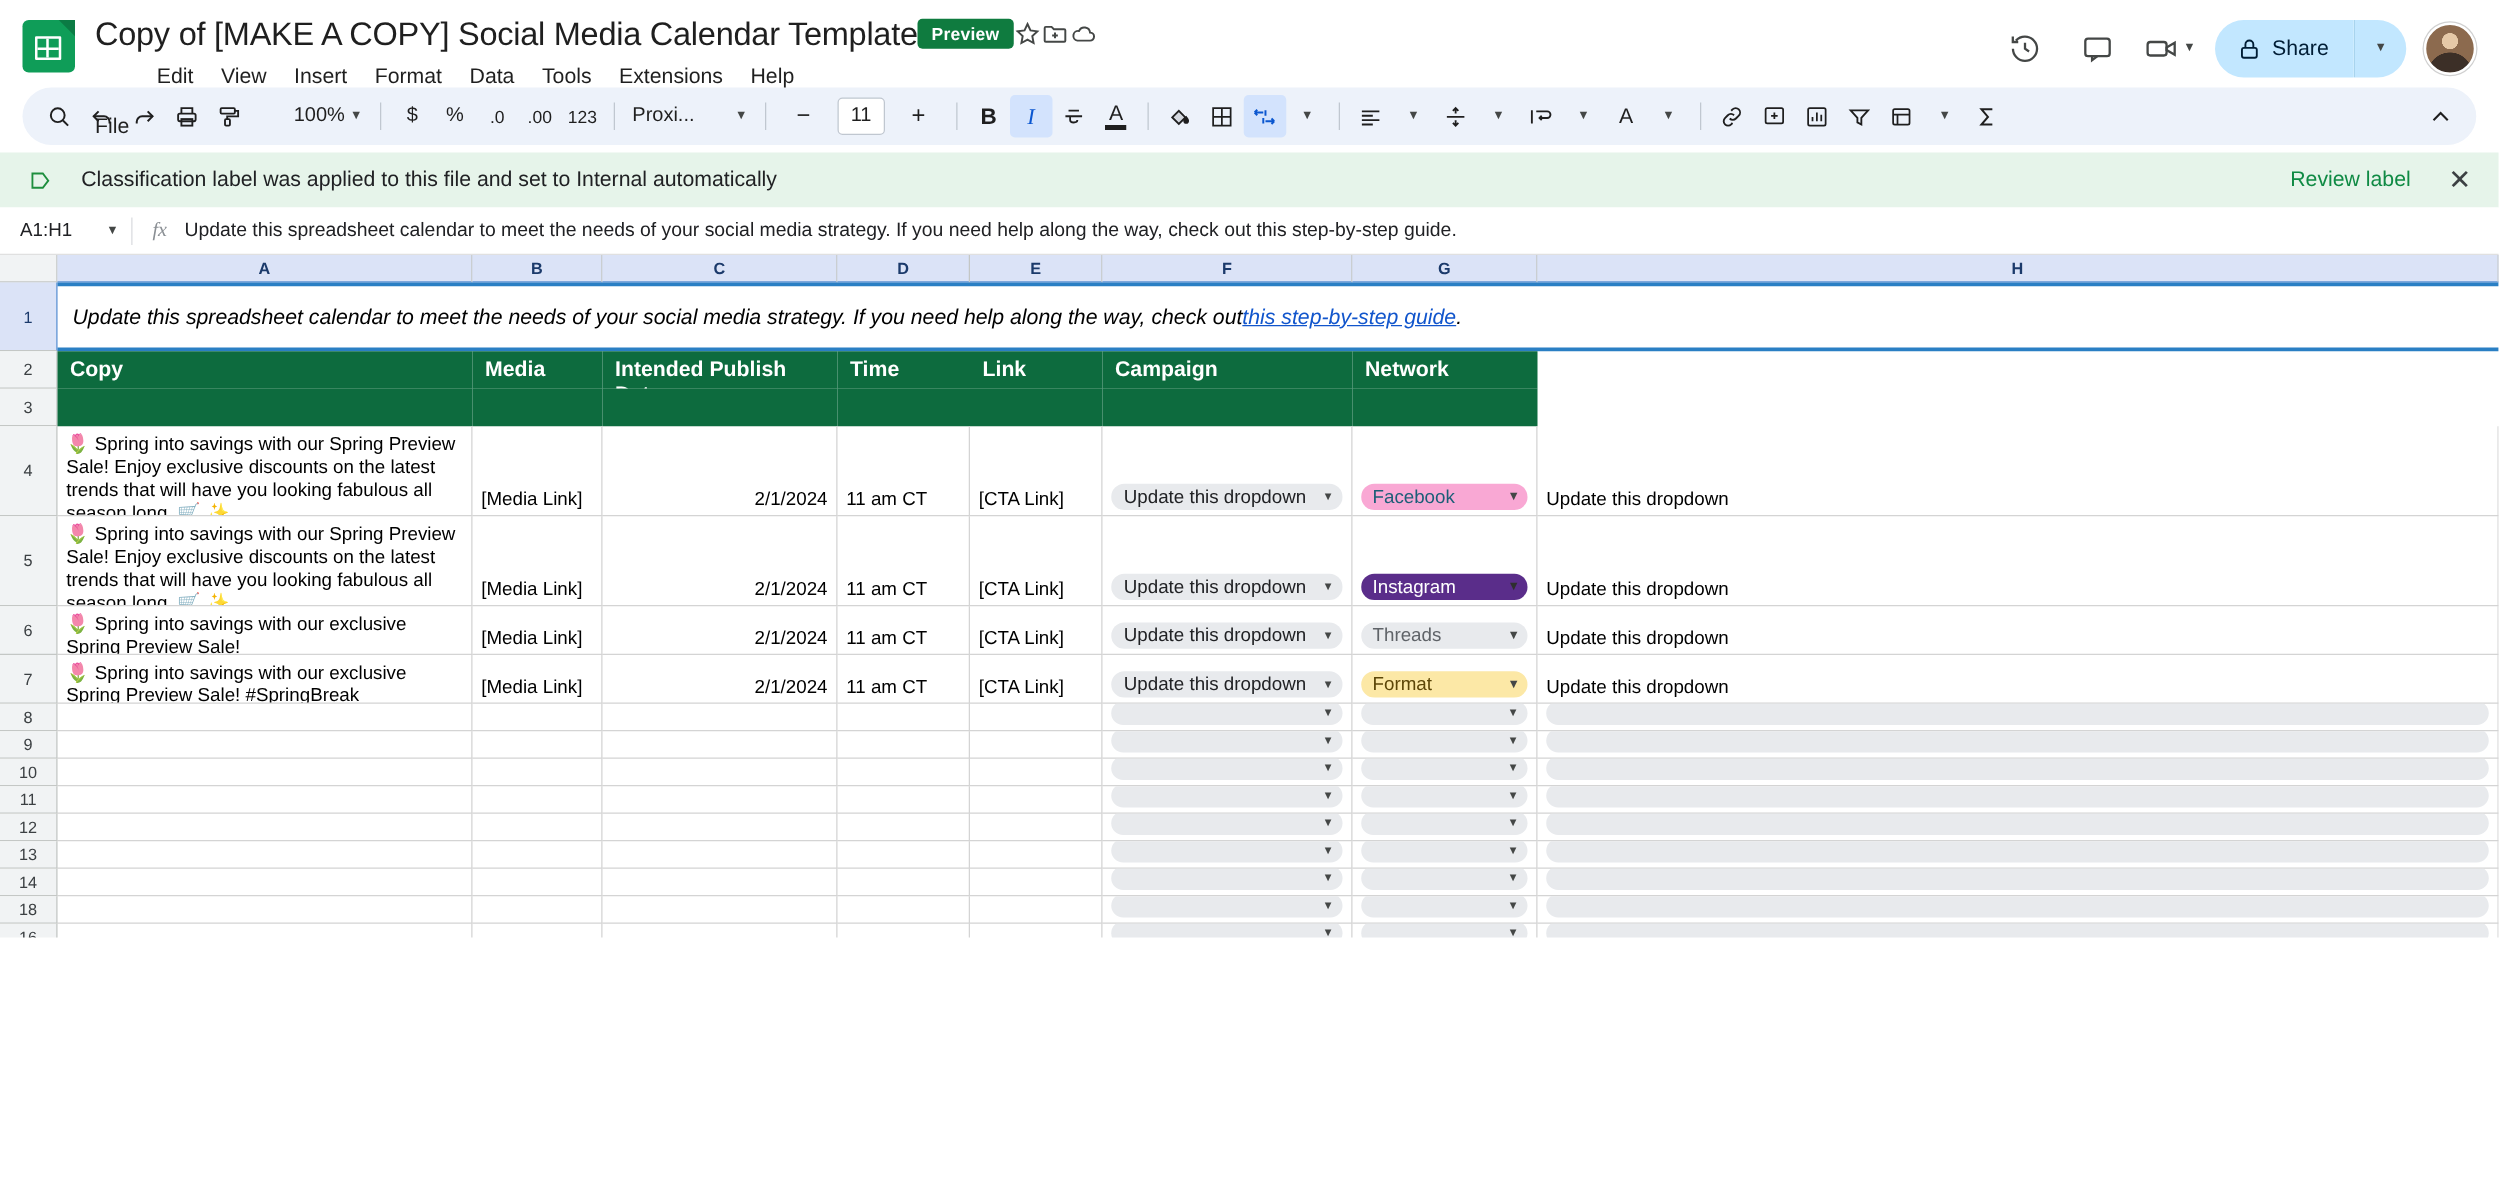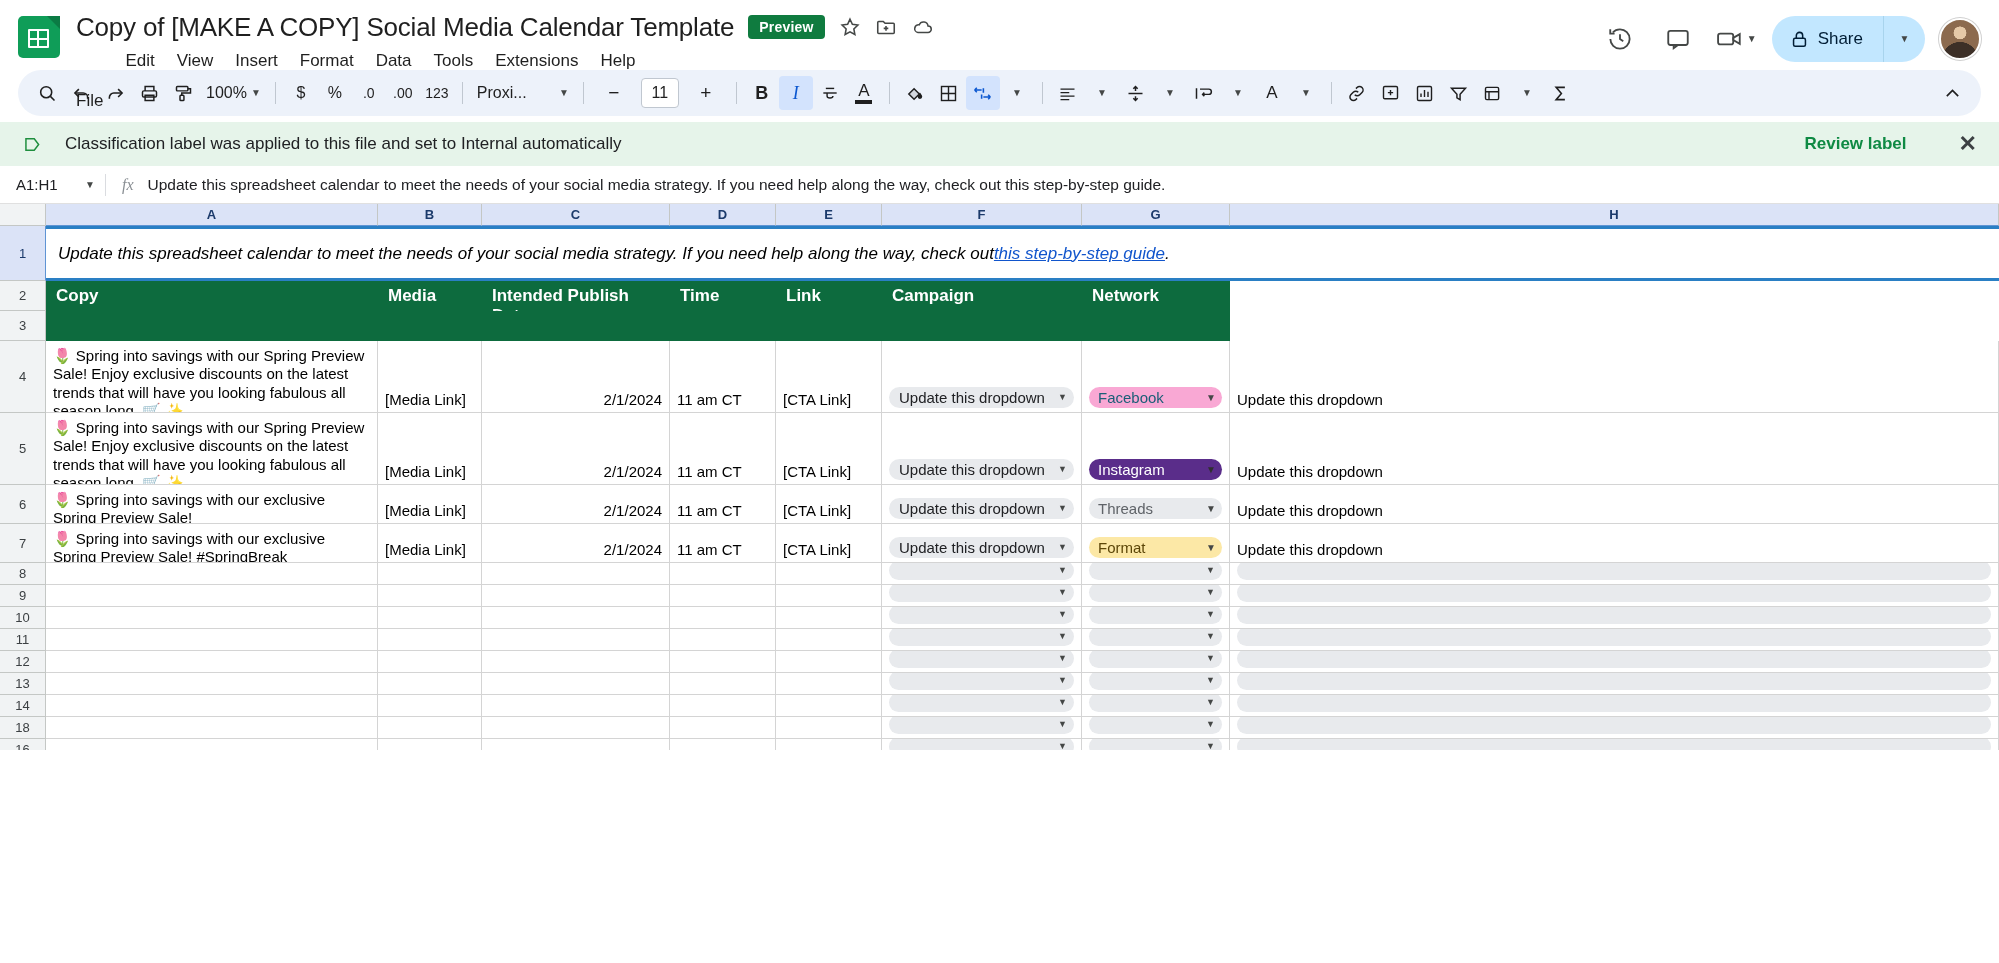--- a/index.html
+++ b/index.html
@@ -41,21 +41,21 @@
     border: 2px solid #fff;
     border-radius: 1px;
   }
   .sheets-logo .grid::before {
     content:""; position:absolute; left:0; top:7px; width:100%; height:2px; background:#fff;
   }
   .sheets-logo .grid::after {
     content:""; position:absolute; left:7px; top:0; width:2px; height:100%; background:#fff;
   }
   .title-block { display: flex; flex-direction: column; }
-  .title-row { display: flex; align-items: center; gap: 14px; height: 34px;}
+  .title-row { display: flex; align-items: center; height: 34px;}
   .doc-title {
     font-size: 26px; color: #1f1f1f; font-weight: 400;
     letter-spacing: -0.2px; white-space: nowrap;
   }
   .badge-internal {
     background: #0f7b3f; color: #fff;
     font-size: 14px; font-weight: 600;
     padding: 4px 11px; border-radius: 4px;
     letter-spacing: .2px;
   }
@@ -112,21 +112,21 @@
   }
   .tb {
     height: 34px; min-width: 34px;
     display: flex; align-items: center; justify-content: center;
     border-radius: 4px; color: #1f1f1f; cursor: pointer;
     padding: 0 5px; font-size: 16px;
     flex: 0 0 auto;
   }
   .tb.active { background: #d3e3fd; }
   .tb-sep { width: 1px; height: 22px; background: #c0c7d0; margin: 0 8px; flex: 0 0 auto;}
-  .zoom-box { display:flex; align-items:center; gap:4px; padding: 0 6px; font-size: 16px; cursor:pointer;}
+  .zoom-box { display:flex; align-items:center; gap:4px; padding: 0 6px; font-size: 16px; cursor:pointer;margin-left:29px;}
   .font-box {
     display:flex; align-items:center; justify-content:space-between;
     width: 104px; font-size: 16px; padding: 0 6px; cursor:pointer;
   }
   .fsize-box {
     display:flex; align-items:center; gap: 10px;
   }
   .fsize-val {
     width: 38px; height: 30px; border: 1px solid #c0c7d0; border-radius: 4px;
     background: #fff; display:flex; align-items:center; justify-content:center;
@@ -137,21 +137,21 @@
 
   
   .banner {
     background: #e6f4ea;
     height: 44px;
     display: flex; align-items: center;
     padding: 0 22px;
     font-size: 17px; color: #202124;
   }
   .banner-icon { margin-right: 22px; display:flex; }
-  .banner-right { margin-left: auto; display:flex; align-items:center; gap: 52px; font-weight: bold; }
+  .banner-right { margin-left: auto; display:flex; align-items:center; gap: 30px; }
   .banner-link { color: #0f8a44; font-size: 17px; cursor: pointer; }
   .banner-close { color: #3c4043; cursor: pointer; font-size: 22px; line-height: 1; }
 
   
   .formulabar {
     height: 38px; display: flex; align-items: center;
     border-bottom: 1px solid #e0e0e0;
     background: #fff;
   }
   .namebox {

